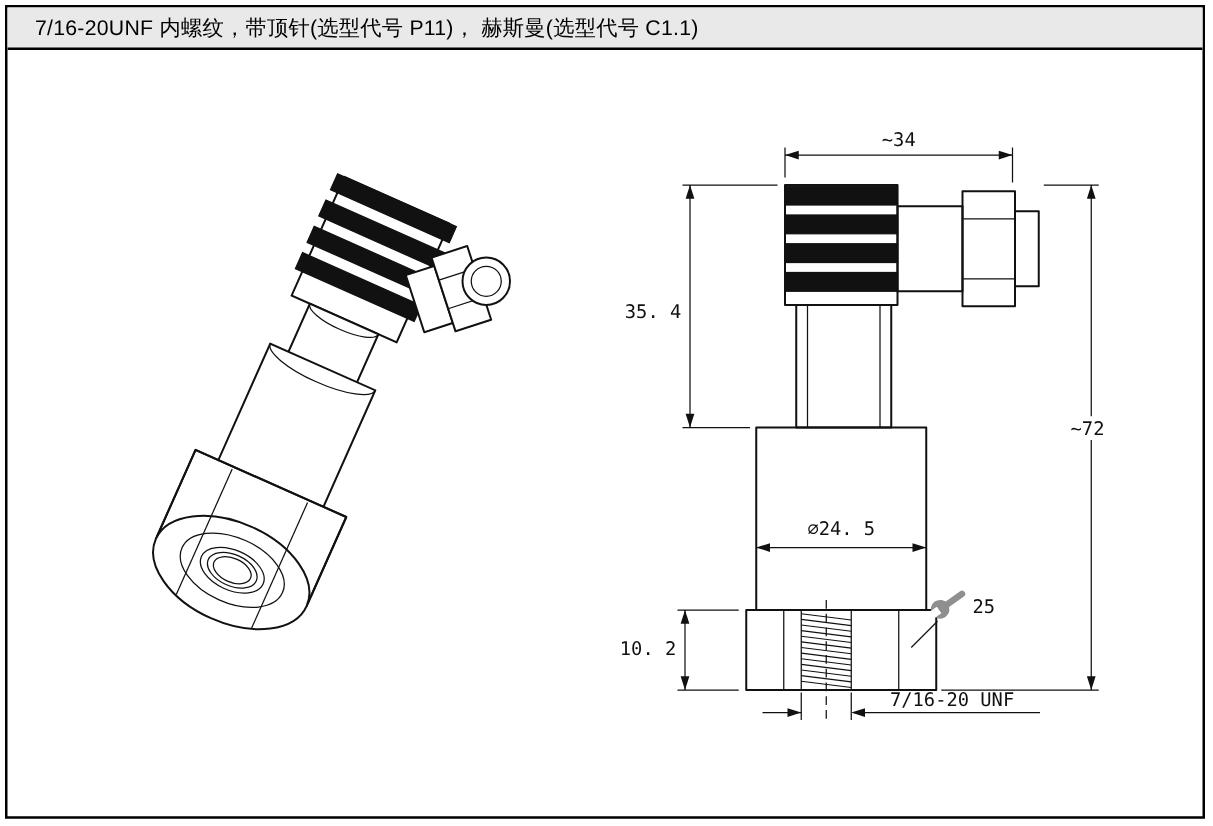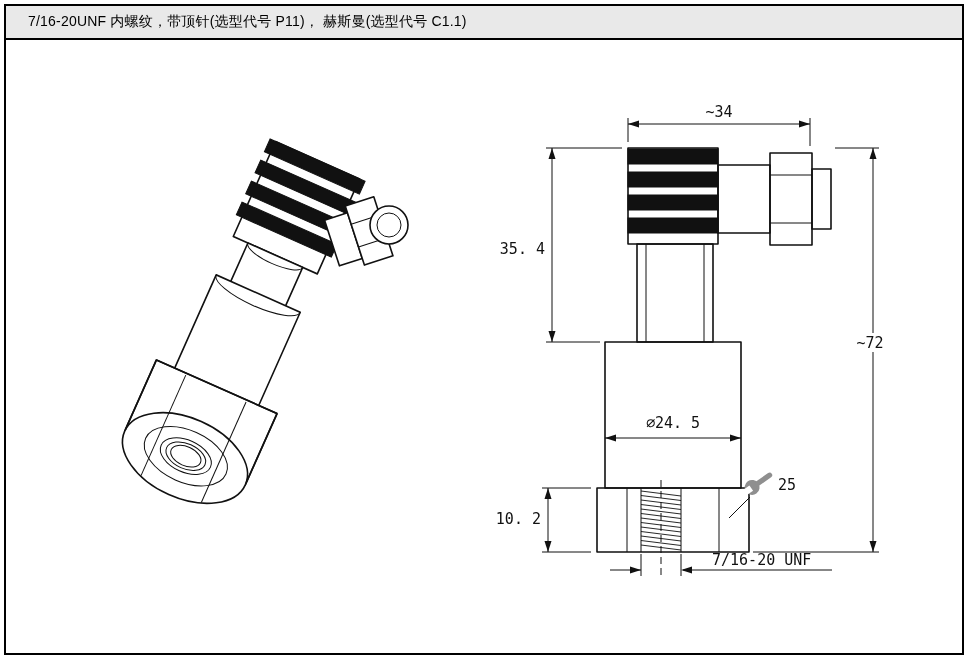--- a/index.html
+++ b/index.html
@@ -1,19 +1,19 @@
 <!DOCTYPE html>
 <html><head>
 <meta charset="utf-8">
 <style>
   html,body{margin:0;padding:0;background:#fff;}
   .page{position:relative;width:970px;height:661px;background:#fff;font-family:"Liberation Sans",sans-serif;}
   .frame{position:absolute;left:4px;top:4px;width:960px;height:651px;border:2px solid #000;box-sizing:border-box;background:#fff;}
   .titlebar{height:34px;background:#e9e9e9;border-bottom:2px solid #000;display:flex;align-items:center;padding:0 22px;box-sizing:border-box;}
-  .titlebar span{font-size:14px;color:#000;letter-spacing:0.2px;}
+  .titlebar span{font-size:17px;color:#000;letter-spacing:0.2px;}
   .drawing{display:block;}
   .ln{stroke:#111;fill:none;stroke-width:1.6;stroke-linejoin:round;}
   .lnw{stroke:#111;fill:#fff;stroke-width:1.6;stroke-linejoin:round;}
   .rib{fill:#111;stroke:#111;stroke-width:1;}
   .thin{stroke:#111;fill:none;stroke-width:1;}
   .hatch{stroke:#111;fill:none;stroke-width:0.9;}
   .dim{stroke:#111;fill:none;stroke-width:1;}
   .ctr{stroke:#111;fill:none;stroke-width:1;stroke-dasharray:7 4;}
   .arr{fill:#111;stroke:none;}
   .dim-text{font-family:"DejaVu Sans Mono",monospace;font-size:15px;fill:#111;}

